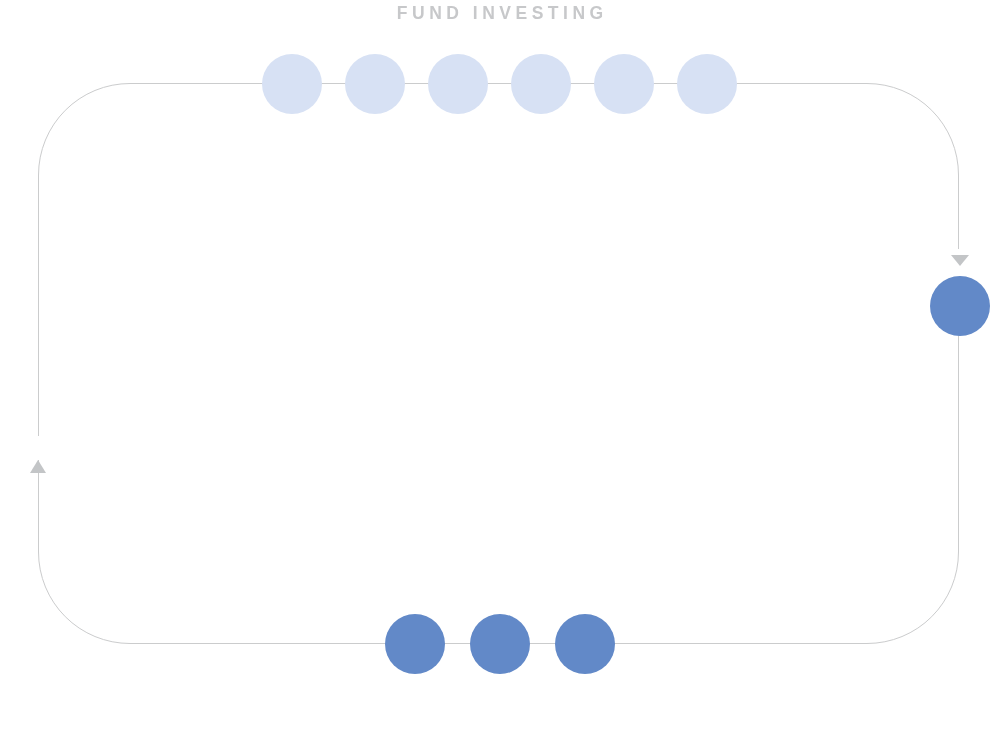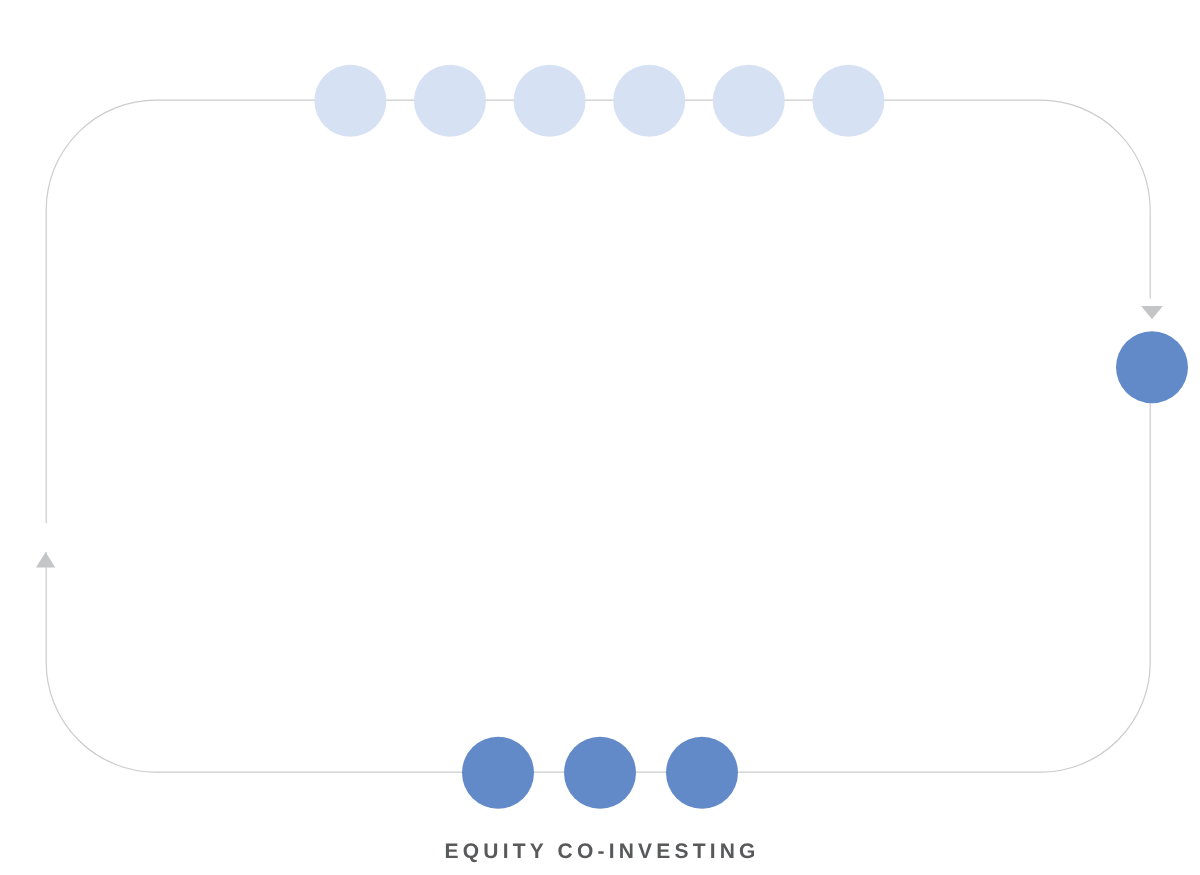--- a/index.html
+++ b/index.html
@@ -97,20 +97,21 @@
     flex: 0 0 auto;
   }
   .dot.light { background: var(--light-blue, #d7e1f4); }
   .dot.solid { background: var(--solid-blue, #6289c8); }
 </style>
 </head>
 <body>
 
 <div class="stage">
 
+  <div class="diagram-title">FUND INVESTING</div>
 
   <div class="loop"></div>
 
   <div class="line-gap gap-right"></div>
   <div class="line-gap gap-left"></div>
 
   <div class="arrow-down"></div>
 
   <div class="arrow-up"></div>
 
@@ -126,15 +127,14 @@
   <div class="dot-row dots-right" id="right-dots">
       <div class="dot solid"></div>
     </div>
 
   <div class="dot-row dots-bottom" id="bottom-dots">
       <div class="dot solid"></div>
       <div class="dot solid"></div>
       <div class="dot solid"></div>
     </div>
 
-  <div class="diagram-footer">EQUITY CO-INVESTING</div>
 
 </div>
 
 </body></html>

